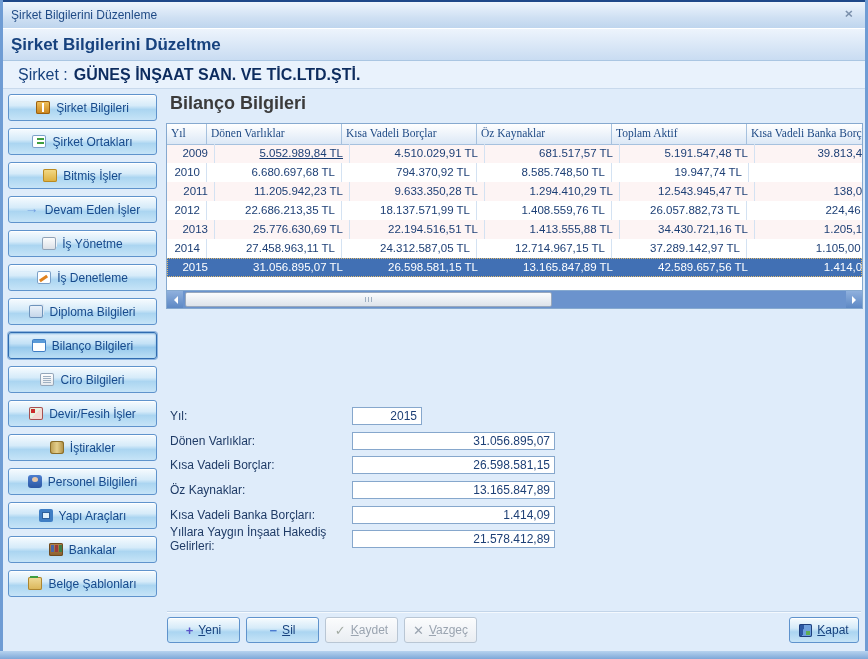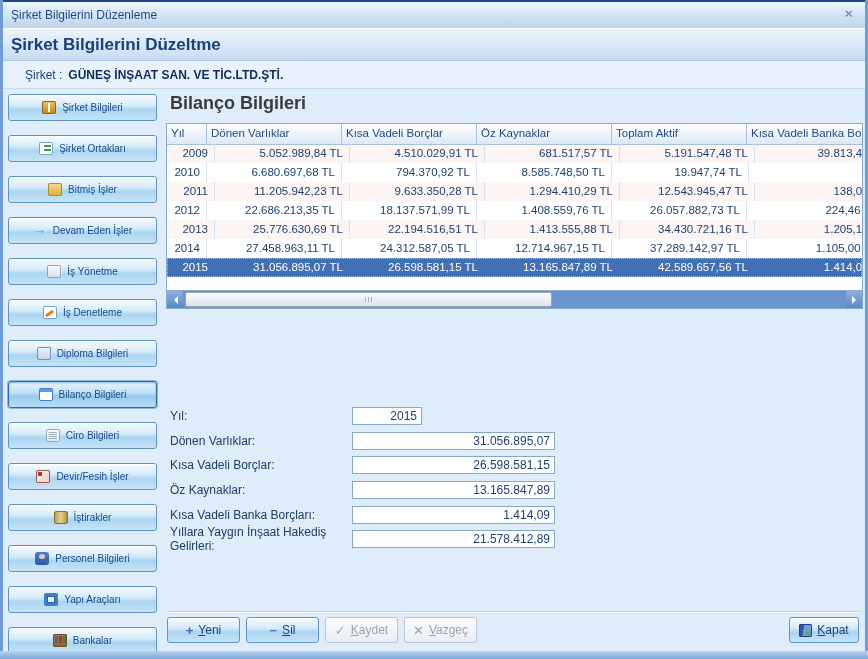--- a/index.html
+++ b/index.html
@@ -14,29 +14,29 @@
     display:flex;align-items:center;position:relative;
     color:#1f4a85;font-size:12px;padding-left:8px;}
   .close-x{position:absolute;right:12px;top:4px;font-size:14px;font-weight:bold;
     color:#7b90ac;cursor:default;line-height:14px;transform:scaleY(.9);}
   
   .pageheader{height:31px;border-top:1px solid #ffffff;border-bottom:1px solid #aac6e2;
     background:linear-gradient(#edf4fc,#c9dcf2);display:flex;align-items:center;
     padding-left:8px;font-size:17px;font-weight:bold;color:#17427e;}
   
   .companyrow{height:27px;background:#e9f2fc;border-bottom:1px solid #c8d9ec;
-    display:flex;align-items:center;padding-left:22px;font-size:12px;color:#17427e;}
+    display:flex;align-items:center;padding-left:15px;font-size:16px;color:#17427e;}
   .companyrow .cname{font-weight:bold;margin-left:6px;color:#0d2c5e;}
   
   .body{position:absolute;top:88px;left:0;right:0;bottom:0;display:flex;}
   .sidebar{width:160px;padding:6px 6px 0 5px;box-sizing:border-box;flex:none;}
   .side-btn{display:flex;align-items:center;justify-content:center;gap:6px;width:100%;
-    height:27px;margin-bottom:14px;border:1px solid #5f93cc;border-radius:3px;
+    height:27px;margin-bottom:7px;border:1px solid #5f93cc;border-radius:3px;
     background:linear-gradient(#f6fbfe,#d6ebf9 42%,#abd5f1 58%,#c6e4f7);
-    font-family:inherit;font-size:10px;color:#174a8c;cursor:pointer;
+    font-family:inherit;font-size:12px;color:#174a8c;cursor:pointer;
     box-shadow:inset 0 1px 0 #ffffff;padding:0 12px;white-space:nowrap;}
   .side-btn.active{border:1px solid #2f6bb0;box-shadow:0 0 0 1px #8fb5de, inset 0 1px 2px #7fb2dd;
     background:linear-gradient(#eaf5fd,#c3e1f6 42%,#97c9ec 58%,#bcdff5);}
   .ic{width:14px;height:13px;flex:none;border-radius:2px;display:inline-block;position:relative;}
   .book-icon{background:linear-gradient(#f2c45f,#c9831a);box-shadow:inset 0 0 0 1px #9a5f10;}
   .book-icon::after{content:"";position:absolute;left:6px;top:2px;width:2px;height:9px;background:#fff;}
   .list-icon{background:#fff;box-shadow:inset 0 0 0 1px #7aa0c8;}
   .list-icon::after{content:"";position:absolute;left:5px;top:3px;width:7px;height:2px;background:#3f9e3f;
     box-shadow:0 4px 0 #3f9e3f;}
   .folder-icon{background:linear-gradient(#f4dc8a,#dcae3c);box-shadow:inset 0 0 0 1px #b98a22;}
@@ -65,21 +65,21 @@
   .template-icon::after{content:"";position:absolute;left:2px;top:-1px;width:8px;height:2px;background:#3f9e3f;}
   
   .content{flex:1;position:relative;}
   .section-title{position:absolute;left:7px;top:5px;font-size:18px;font-weight:bold;color:#3b3b3b;}
   
   .grid{position:absolute;left:3px;right:2px;top:35px;height:184px;background:#fff;
     border:1px solid #86a9cf;overflow:hidden;font-size:11.5px;color:#1d3f75;}
   .grid-head{display:flex;height:20px;box-sizing:border-box;}
   .gh-cell{box-sizing:border-box;flex:none;padding:3px 4px 17px 4px;white-space:nowrap;overflow:hidden;
     background:linear-gradient(#ffffff,#dce8f6);border-right:1px solid #a6c1de;border-bottom:1px solid #a6c1de;
-    color:#1f4a85;}
+    color:#1f4a85;font-family:Liberation Serif, serif;}
   .grid-row{display:flex;height:19px;box-sizing:border-box;}
   .grid-row.stripe{background:#fdf4f4;padding-left:8px;}
   .grid-row.selected{background:#4170b4;color:#ffffff;outline:1px dotted #e0b96f;outline-offset:-1px;}
   .gr-cell{box-sizing:border-box;flex:none;padding:3px 6px 0 4px;white-space:nowrap;overflow:hidden;
     text-align:right;border-right:1px solid #d4e2f2;}
   .grid-row.selected .gr-cell{border-right-color:#4170b4;}
   .grid-filler{height:13px;background:#fff;}
   .hscroll{display:flex;height:17px;border-top:1px solid #86a9cf;background:#6b93cd;}
   .sb-btn{width:16px;flex:none;background:linear-gradient(#8fb0dd,#5d88c4);display:flex;align-items:center;justify-content:center;}
   .tri-l{width:0;height:0;border:4px solid transparent;border-right-color:#fff;margin-right:3px;}
@@ -204,21 +204,21 @@
             <div class="gh-cell" style="width: 40px;">Yıl</div>
             <div class="gh-cell" style="width: 135px;">Dönen Varlıklar</div>
             <div class="gh-cell" style="width: 135px;">Kısa Vadeli Borçlar</div>
             <div class="gh-cell" style="width: 135px;">Öz Kaynaklar</div>
             <div class="gh-cell" style="width: 135px;">Toplam Aktif</div>
             <div class="gh-cell" style="width: 137px;">Kısa Vadeli Banka Borçları</div>
           </div>
         <div id="grid-rows">
             <div class="grid-row stripe">
               <div class="gr-cell" style="width: 40px;">2009</div>
-              <div class="gr-cell" style="width: 135px;">5.052.989,84 TL</div>
+              <div class="gr-cell" style="width: 135px; text-decoration: underline;">5.052.989,84 TL</div>
               <div class="gr-cell" style="width: 135px;">4.510.029,91 TL</div>
               <div class="gr-cell" style="width: 135px;">681.517,57 TL</div>
               <div class="gr-cell" style="width: 135px;">5.191.547,48 TL</div>
               <div class="gr-cell" style="width: 137px;">39.813,43 TL</div>
             </div>
             <div class="grid-row">
               <div class="gr-cell" style="width: 40px;">2010</div>
               <div class="gr-cell" style="width: 135px;">6.680.697,68 TL</div>
               <div class="gr-cell" style="width: 135px;">794.370,92 TL</div>
               <div class="gr-cell" style="width: 135px;">8.585.748,50 TL</div>

